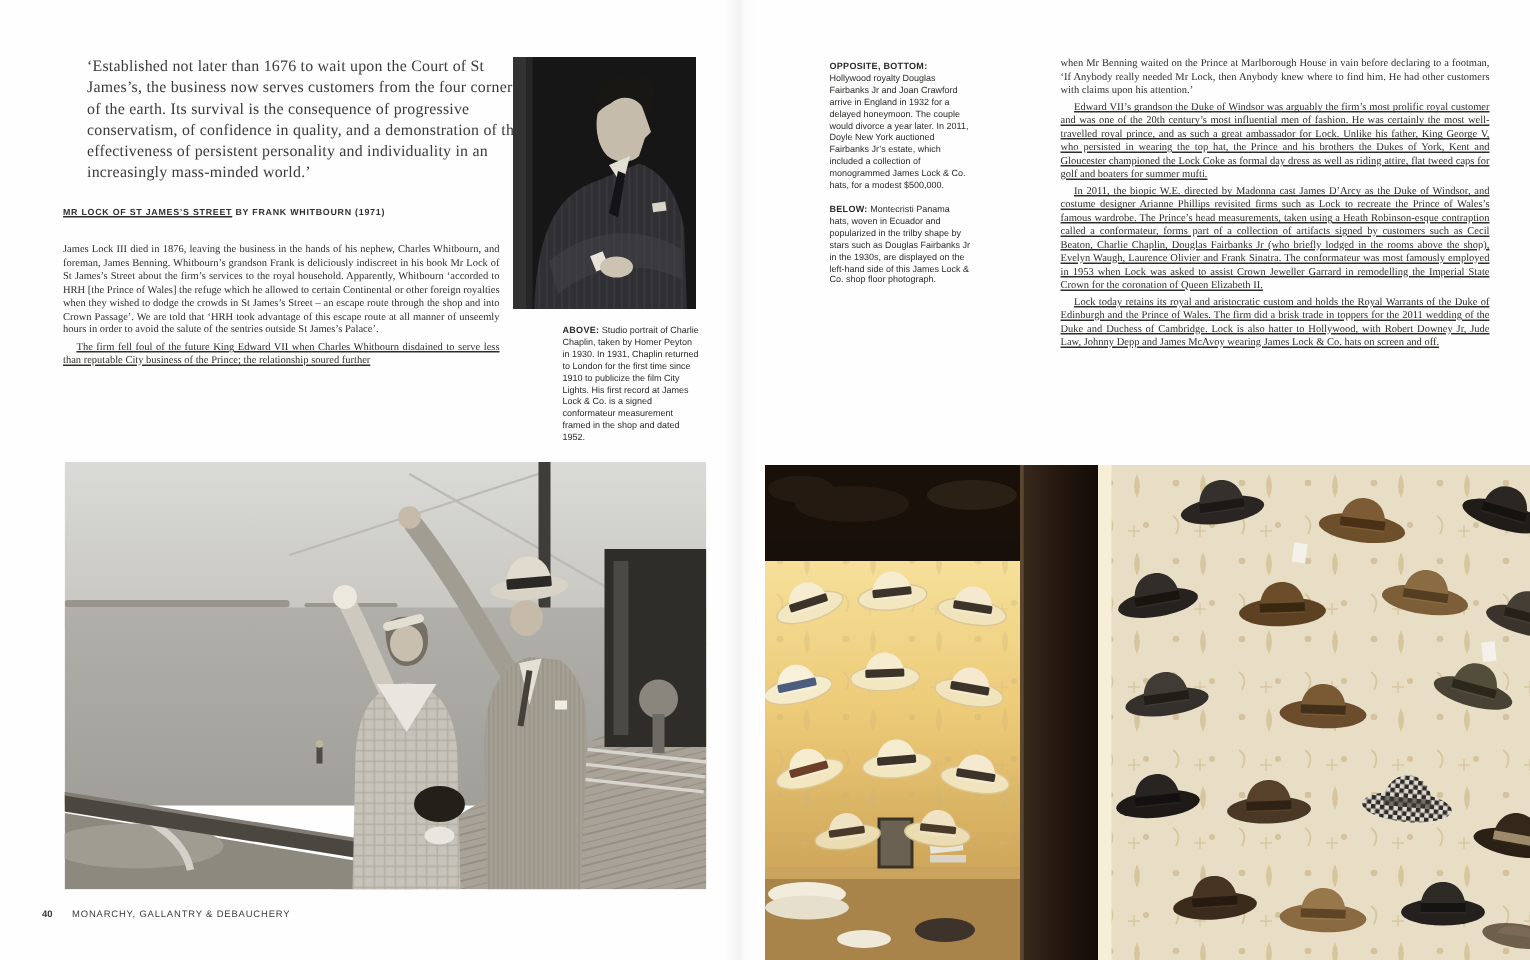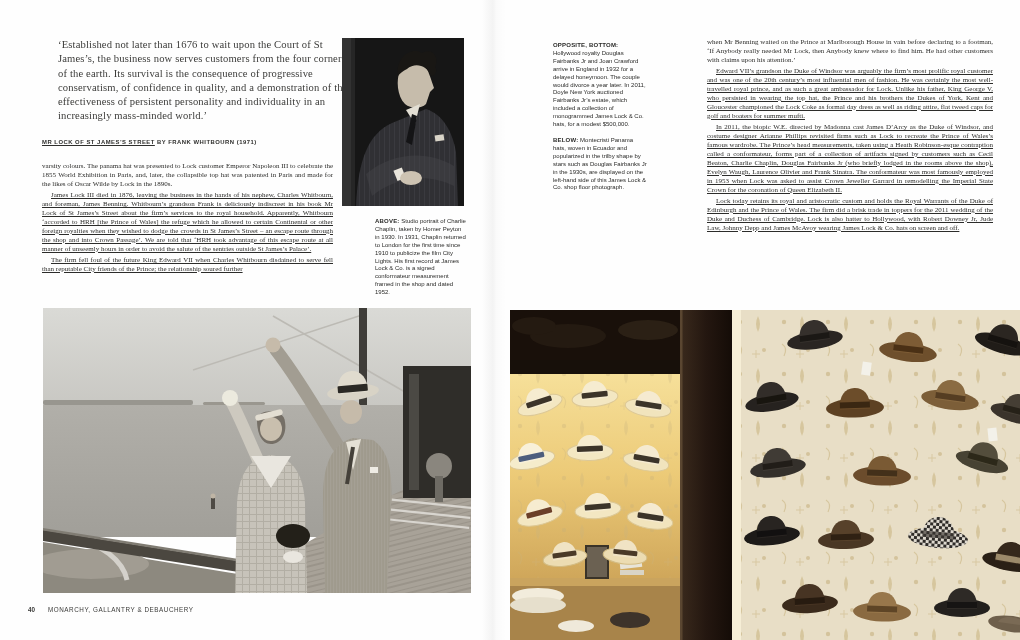--- a/index.html
+++ b/index.html
@@ -41,23 +41,22 @@
 
 <div class="spread">
 
   <div class="abs pull-quote">‘Established not later than 1676 to wait upon the Court of St James’s, the business now serves customers from the four corners of the earth. Its survival is the consequence of progressive conservatism, of confidence in quality, and a demonstration of the effectiveness of persistent personality and individuality in an increasingly mass-minded world.’</div>
 
   <div class="abs attribution">
     <span class="title">MR LOCK OF ST JAMES’S STREET</span><span> BY FRANK WHITBOURN (1971)</span>
   </div>
 
   <div class="abs body-col body-left">
-    <p>varsity colours. The panama hat was presented to Lock customer Emperor Napoleon III to celebrate the 1855 World Exhibition in Paris, and, later, the collapsible top hat was patented in Paris and made for the likes of Oscar Wilde by Lock in the 1890s.</p>
     <p>James Lock III died in 1876, leaving the business in the hands of his nephew, Charles Whitbourn, and foreman, James Benning. Whitbourn’s grandson Frank is deliciously indiscreet in his book Mr Lock of St James’s Street about the firm’s services to the royal household. Apparently, Whitbourn ‘accorded to HRH [the Prince of Wales] the refuge which he allowed to certain Continental or other foreign royalties when they wished to dodge the crowds in St James’s Street – an escape route through the shop and into Crown Passage’. We are told that ‘HRH took advantage of this escape route at all manner of unseemly hours in order to avoid the salute of the sentries outside St James’s Palace’.</p>
-    <p>The firm fell foul of the future King Edward VII when Charles Whitbourn disdained to serve fell than reputable City friends of the Prince; the relationship soured further</p>
+    <p>The firm fell foul of the future King Edward VII when Charles Whitbourn disdained to serve less than reputable City business of the Prince; the relationship soured further</p>
   </div>
 
   <div class="abs photo ph-chaplin">
     <svg viewBox="0 0 122 168" preserveAspectRatio="none">
       <defs>
         <pattern id="pin" width="5" height="5" patternUnits="userSpaceOnUse">
           <path d="M2.5 0 V5" stroke="#4d4d53" stroke-width=".7"></path>
         </pattern>
       </defs>
       <rect width="122" height="168" fill="#161616"></rect>

